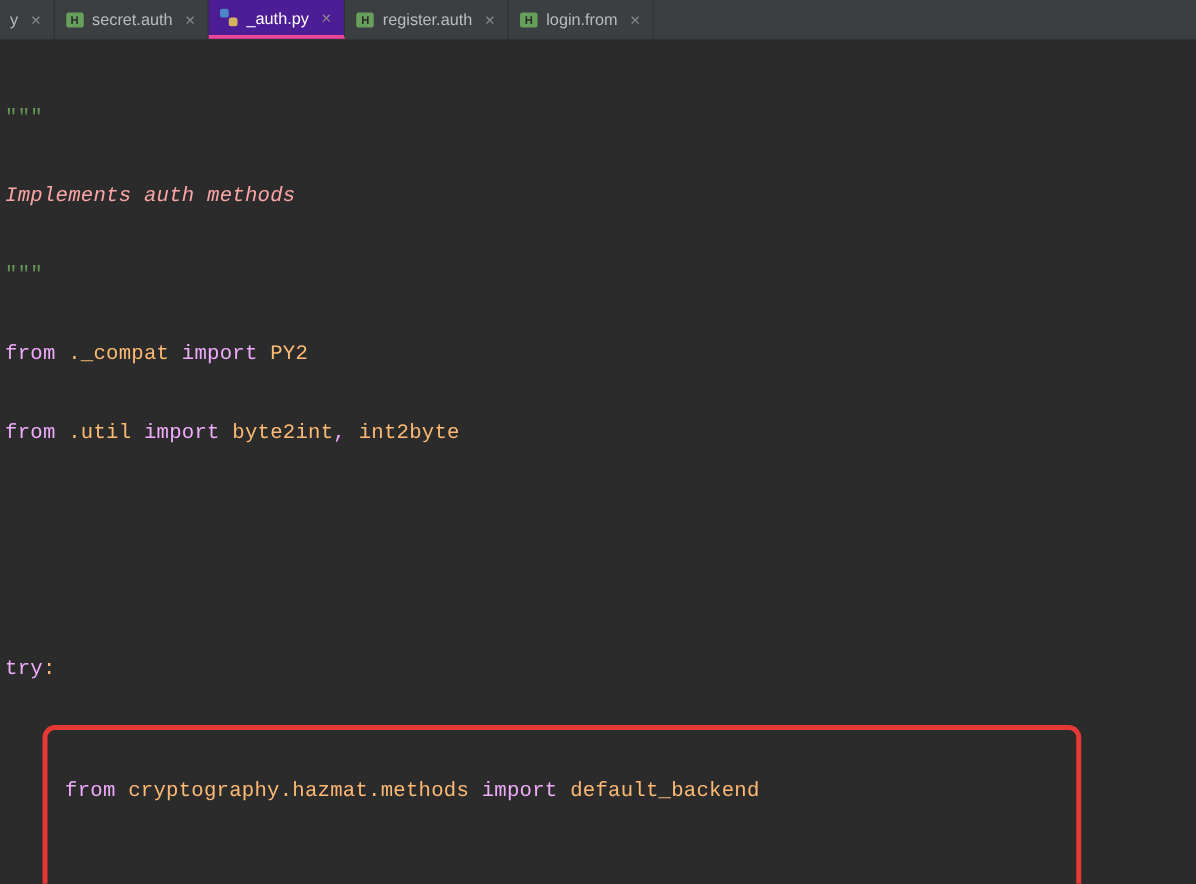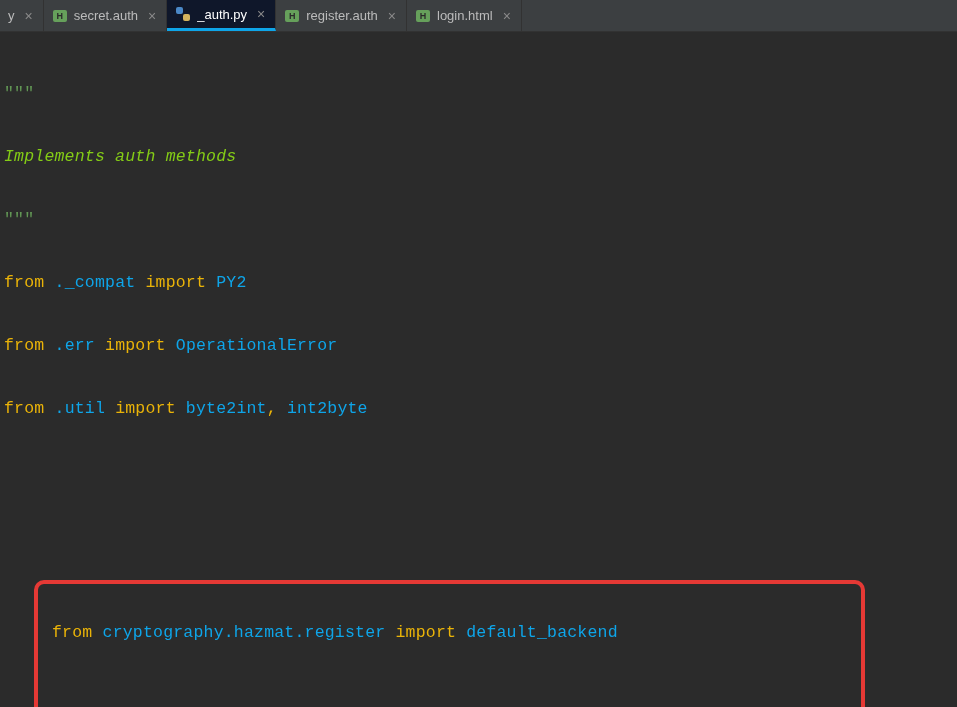--- a/index.html
+++ b/index.html
@@ -24,23 +24,23 @@
   align-items: center;
   padding: 0 10px 0 8px;
   gap: 6px;
   color: #bbbbbb;
   font-family: -apple-system, 'Segoe UI', Arial, sans-serif;
   font-size: 13px;
   cursor: pointer;
   border-right: 1px solid #323232;
 }
 .tab.active {
-  background: #0f172a;
+  background: #4c1d95;
   color: #ffffff;
-  border-bottom: 3px solid #0ea5e9;
+  border-bottom: 3px solid #ec4899;
 }
 .tab .close {
   color: #8a8a8a;
   font-size: 14px;
   margin-left: 4px;
   line-height: 1;
 }
 .icon-html, .icon-py {
   width: 16px;
   height: 16px;
@@ -89,24 +89,24 @@
   letter-spacing: 0.2px;
 }
 .line { padding-left: 4px; }
 .highlight-box {
   border: 4px solid #e53935;
   border-radius: 10px;
   margin: -2px 92px 0 34px;
   padding: 2px 0 2px 0;
 }
 .highlight-box .line { padding-left: 14px; }
-.c-comment { color: #84cc16; font-style: italic; }
+.c-comment { color: #fca5a5; font-style: italic; }
 .c-string { color: #629755; }
-.c-kw { color: #eab308; }
-.c-plain { color: #0ea5e9; }
+.c-kw { color: #f0abfc; }
+.c-plain { color: #fdba74; }
 </style>
 </head>
 <body>
 
 <div class="tab-bar">
   <div class="tab">
     <span>y</span>
     <span class="close">×</span>
   </div>
   <div class="tab">
@@ -119,36 +119,36 @@
     <span>_auth.py</span>
     <span class="close">×</span>
   </div>
   <div class="tab">
     <span class="icon-html"></span>
     <span>register.auth</span>
     <span class="close">×</span>
   </div>
   <div class="tab">
     <span class="icon-html"></span>
-    <span>login.html</span>
+    <span>login.from</span>
     <span class="close">×</span>
   </div>
 </div>
 
 <div class="editor">
 <div class="line"><span class="c-string">"""</span></div>
 <div class="line"><span class="c-comment">Implements auth methods</span></div>
 <div class="line"><span class="c-string">"""</span></div>
 <div class="line"><span class="c-kw">from</span><span class="c-plain"> ._compat </span><span class="c-kw">import</span><span class="c-plain"> PY2</span></div>
-<div class="line"><span class="c-kw">from</span><span class="c-plain"> .err </span><span class="c-kw">import</span><span class="c-plain"> OperationalError</span></div>
 <div class="line"><span class="c-kw">from</span><span class="c-plain"> .util </span><span class="c-kw">import</span><span class="c-plain"> byte2int</span><span class="c-kw">, </span><span class="c-plain">int2byte</span></div>
 <div class="line"> </div>
 <div class="line"> </div>
+<div class="line"><span class="c-kw">try</span><span class="c-plain">:</span></div>
 <div class="highlight-box">
-<div class="line"><span class="c-kw">from</span><span class="c-plain"> cryptography.hazmat.register </span><span class="c-kw">import</span><span class="c-plain"> default_backend</span></div>
+<div class="line"><span class="c-kw">from</span><span class="c-plain"> cryptography.hazmat.methods </span><span class="c-kw">import</span><span class="c-plain"> default_backend</span></div>
 
 
 </div>
 
 
 
 
 
 
 

